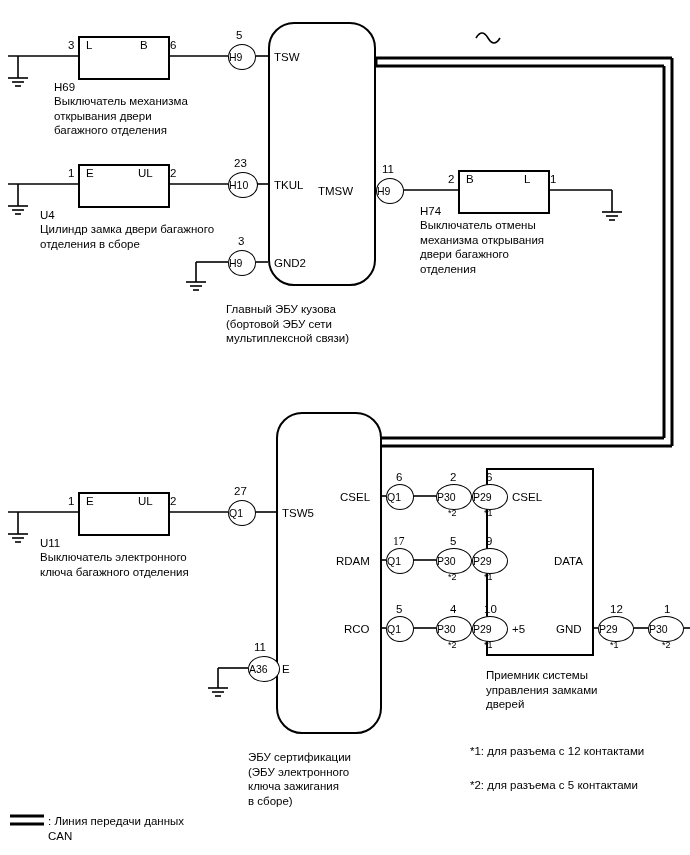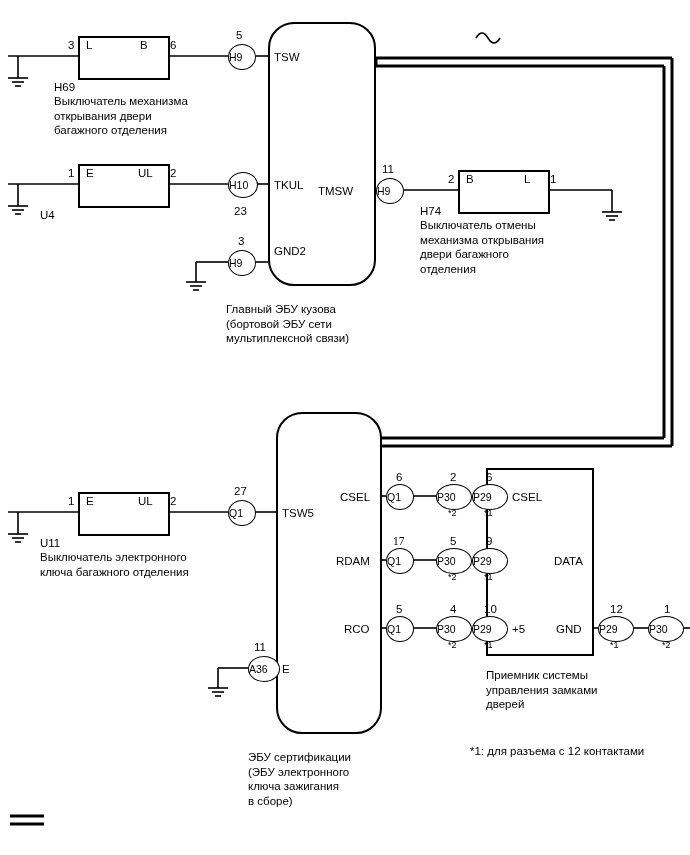--- a/index.html
+++ b/index.html
@@ -218,20 +218,22 @@
   <div class="abs txt" style="left:54px;top:80px;">H69</div>
   <div class="abs txt" style="left:54px;top:94px;">Выключатель механизма
 открывания двери
 багажного отделения</div>
 
   <div class="abs txt" style="left:68px;top:166px;">1</div>
   <div class="abs txt" style="left:86px;top:166px;">E</div>
   <div class="abs txt" style="left:138px;top:166px;">UL</div>
   <div class="abs txt" style="left:170px;top:166px;">2</div>
   <div class="abs txt" style="left:40px;top:208px;">U4</div>
+  <div class="abs txt" style="left:40px;top:222px;">Цилиндр замка двери багажного
+отделения в сборе</div>
 
   <div class="abs txt" style="left:68px;top:494px;">1</div>
   <div class="abs txt" style="left:86px;top:494px;">E</div>
   <div class="abs txt" style="left:138px;top:494px;">UL</div>
   <div class="abs txt" style="left:170px;top:494px;">2</div>
   <div class="abs txt" style="left:40px;top:536px;">U11</div>
   <div class="abs txt" style="left:40px;top:550px;">Выключатель электронного
 ключа багажного отделения</div>
 
   <div class="abs txt" style="left:448px;top:172px;">2</div>
@@ -240,25 +242,25 @@
   <div class="abs txt" style="left:550px;top:172px;">1</div>
   <div class="abs txt" style="left:420px;top:204px;">H74</div>
   <div class="abs txt" style="left:420px;top:218px;">Выключатель отмены
 механизма открывания
 двери багажного
 отделения</div>
 
   <div class="abs txt" style="left:236px;top:28px;">5</div>
   <div class="abs txt" style="left:274px;top:50px;">TSW</div>
 
-  <div class="abs txt" style="left:234px;top:156px;margin-top:48px;">23</div>
+  <div class="abs txt" style="left:234px;top:156px;">23</div>
   <div class="abs txt" style="left:274px;top:178px;">TKUL</div>
 
   <div class="abs txt" style="left:238px;top:234px;">3</div>
-  <div class="abs txt" style="left:274px;top:244px;">GND2</div>
+  <div class="abs txt" style="left:274px;top:256px;">GND2</div>
 
   <div class="abs txt" style="left:382px;top:162px;">11</div>
   <div class="abs txt" style="left:318px;top:184px;">TMSW</div>
 
   <div class="abs txt" style="left:226px;top:302px;">Главный ЭБУ кузова
 (бортовой ЭБУ сети
 мультиплексной связи)</div>
 
   <div class="abs txt" style="left:234px;top:484px;">27</div>
   <div class="abs txt" style="left:282px;top:506px;">TSW5</div>
@@ -297,14 +299,17 @@
   <div class="abs txt" style="left:610px;top:602px;">12</div>
   <div class="abs xs" style="left:610px;top:640px;">*1</div>
   <div class="abs txt" style="left:664px;top:602px;">1</div>
   <div class="abs xs" style="left:662px;top:640px;">*2</div>
 
   <div class="abs txt" style="left:486px;top:668px;">Приемник системы
 управления замками
 дверей</div>
 
   <div class="abs txt" style="left:470px;top:744px;">*1: для разъема с 12 контактами</div>
+  <div class="abs txt" style="left:470px;top:778px;">*2: для разъема с 5 контактами</div>
+  <div class="abs txt" style="left:48px;top:814px;">: Линия передачи данных
+CAN</div>
 
 </div>
 
 </body></html>

